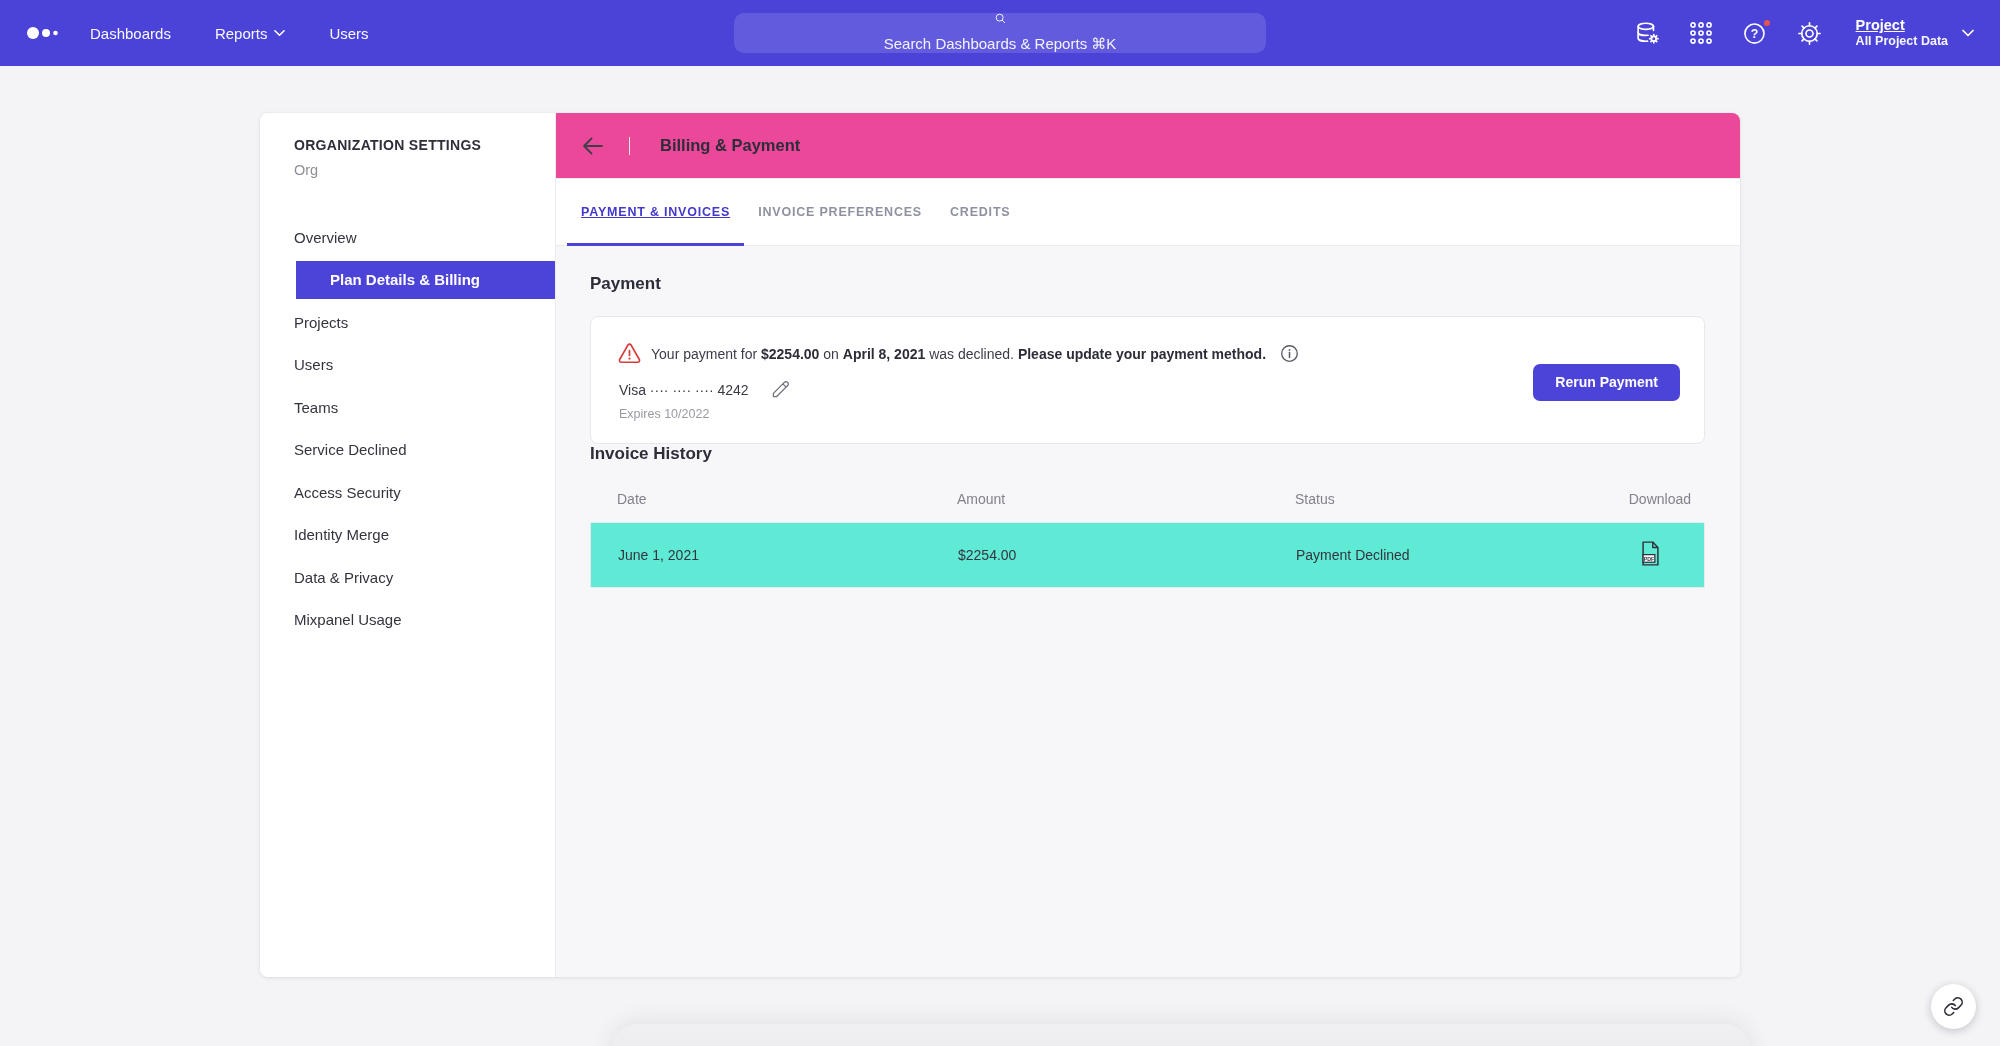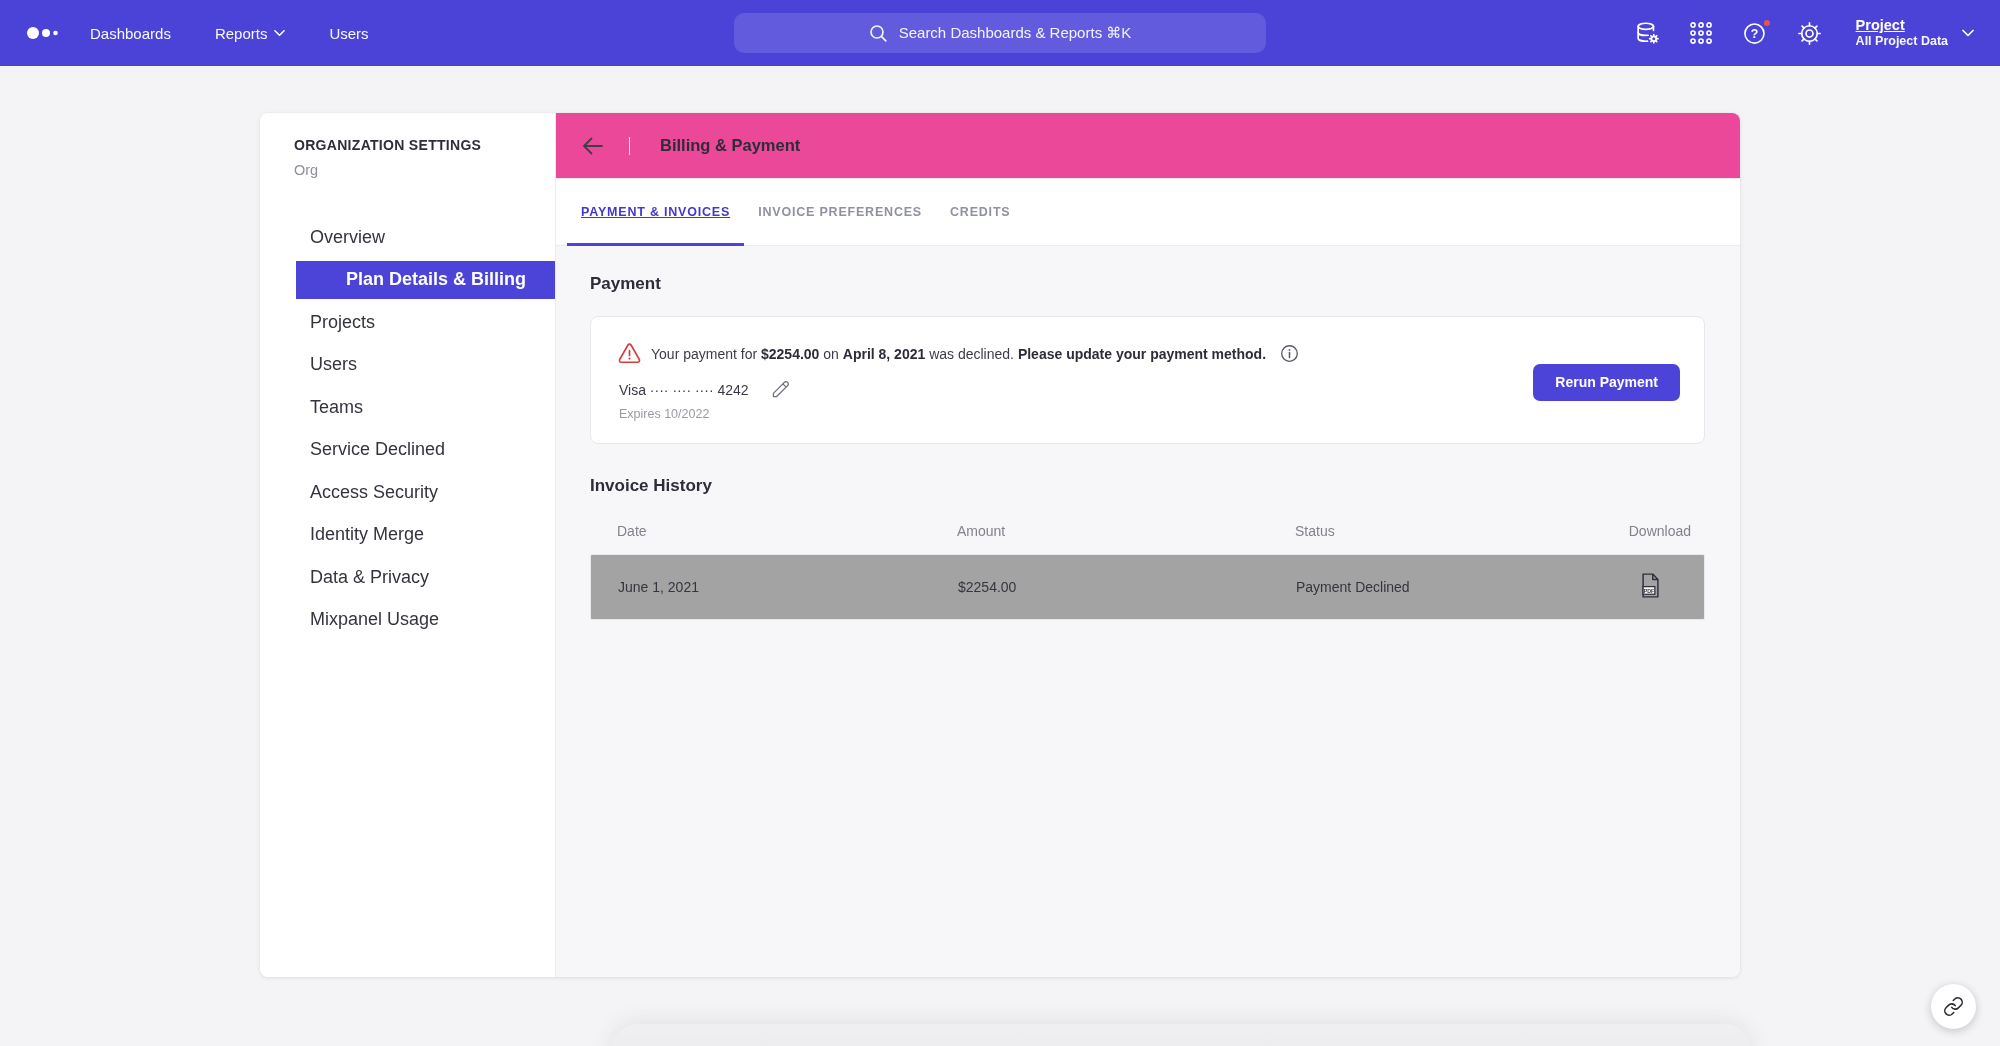--- a/index.html
+++ b/index.html
@@ -17,21 +17,21 @@
     background:#4b43d8; display:flex; align-items:center; color:#fff;
   }
   .logo{ margin-left:26px; width:48px; height:14px; display:flex; align-items:center; }
   .nav-links{ display:flex; align-items:center; margin-left:16px; gap:44px; }
   .nav-link{ font-size:15px; font-weight:500; color:rgba(255,255,255,.97); display:flex; align-items:center; gap:7px; cursor:pointer; }
   .search-pill{
     position:absolute; left:50%; top:13px; transform:translateX(-50%);
     width:532px; height:40px; border-radius:10px;
     background:rgba(255,255,255,.13);
     display:flex; align-items:center; justify-content:center; gap:11px;
-    font-size:15px; color:rgba(255,255,255,.93); cursor:text;
+    font-size:15px; color:rgba(255,255,255,.93); cursor:text;flex-direction:column;
   }
   .nav-right{ position:absolute; right:26px; top:0; height:66px; display:flex; align-items:center; gap:27px; }
   .nav-icon{ width:27px; height:27px; display:flex; align-items:center; justify-content:center; position:relative; cursor:pointer; }
   .help-badge{ position:absolute; top:-2px; right:-3px; width:10px; height:10px; border-radius:50%; background:#e8544b; border:2px solid #4b43d8; }
   .project-switch{ display:flex; align-items:center; gap:14px; margin-left:6px; cursor:pointer; }
   .project-text{ display:flex; flex-direction:column; line-height:1.25; text-align:left; }
   .project-label{ font-size:14.5px; font-weight:700;text-decoration:underline; }
   .project-value{ font-size:12.5px; font-weight:600; color:rgba(255,255,255,.95); }
   
   .panel{
@@ -40,21 +40,21 @@
     box-shadow:0 1px 4px rgba(25,25,50,.09), 0 0 1px rgba(25,25,50,.12);
     display:flex; overflow:hidden;
   }
   
   .side{ width:296px; border-right:1px solid #ececef; background:#fff; padding-top:24px; flex-shrink:0; }
   .side-heading{ margin-left:34px; font-size:14px; font-weight:700; letter-spacing:.3px; color:#2e2e3a; }
   .side-org{ margin:9px 0 0 34px; font-size:14.5px; color:#8e8e98; }
   .side-items{ margin-top:40px; }
   .side-item{
     height:38px; margin:4.5px 0; display:flex; align-items:center;
-    padding-left:50px; font-size:18px; font-weight:500; color:#34343f; cursor:pointer;
+    padding-left:34px; font-size:15px; font-weight:500; color:#34343f; cursor:pointer;
   }
   .side-item.selected{ background:#4c43d8; color:#fff; font-weight:700;margin-left:36px; }
   
   .content{ flex:1; display:flex; flex-direction:column; background:#f7f7f9; min-width:0; }
   .content-header{ height:66px; background:#ec4899; border-bottom:1px solid #ececef; display:flex; align-items:center; flex-shrink:0; }
   .back-cell{ width:74px; border-right:1px solid #ececef; display:flex; align-items:center; justify-content:center; cursor:pointer; }
   .page-title{ display:flex; align-items:center; padding-left:30px; font-size:16.5px; font-weight:700; color:#2d2d3a; }
   .tabbar{ height:67px; background:#fff; border-bottom:1px solid #ececef; display:flex; align-items:stretch; padding-left:11px; flex-shrink:0; }
   .tab{
     display:flex; align-items:center; padding:0 14px; position:relative;
@@ -72,26 +72,26 @@
   .warn-row{ display:flex; align-items:center; gap:10px; font-size:14px; color:#3c3c49; }
   .warn-row b{ color:#2d2d3a; }
   .method-row{ display:flex; align-items:center; gap:21px; margin:15px 0 0 1px; font-size:14px; color:#3a3a46; }
   .expires{ margin:7px 0 0 1px; font-size:12.5px; color:#9a9aa3; }
   .rerun-btn{
     background:#4c43d8; color:#fff; border:none; border-radius:7px;
     font-family:inherit; font-size:14px; font-weight:700;
     padding:0 22px; height:37px; cursor:pointer; flex-shrink:0;
   }
   
-  .invoice-section{ margin-top:32px; }
+  .invoice-section{ }
   .inv-table{ margin-top:12px; }
   .inv-head{ display:flex; align-items:center; height:46px; padding:0 14px 0 27px; font-size:14px; color:#82828c; }
   .inv-row{
     display:flex; align-items:center; height:66px; padding:0 14px 0 27px;
-    background:#a3a3a3; border:1px solid #e9e9ed; border-radius:2px;
+    background:#5eead4; border:1px solid #e9e9ed; border-radius:2px;
     font-size:14px; color:#35353f;
   }
   .c-date{ width:340px; flex-shrink:0; }
   .c-amount{ width:338px; flex-shrink:0; }
   .c-status{ flex:1; min-width:0; }
   .c-dl{ width:110px; flex-shrink:0; text-align:right; }
   .pdf-btn{ display:inline-flex; margin-right:30px; cursor:pointer; }
   
   .peek-sheet{
     position:absolute; left:612px; top:1024px; width:1138px; height:70px;

